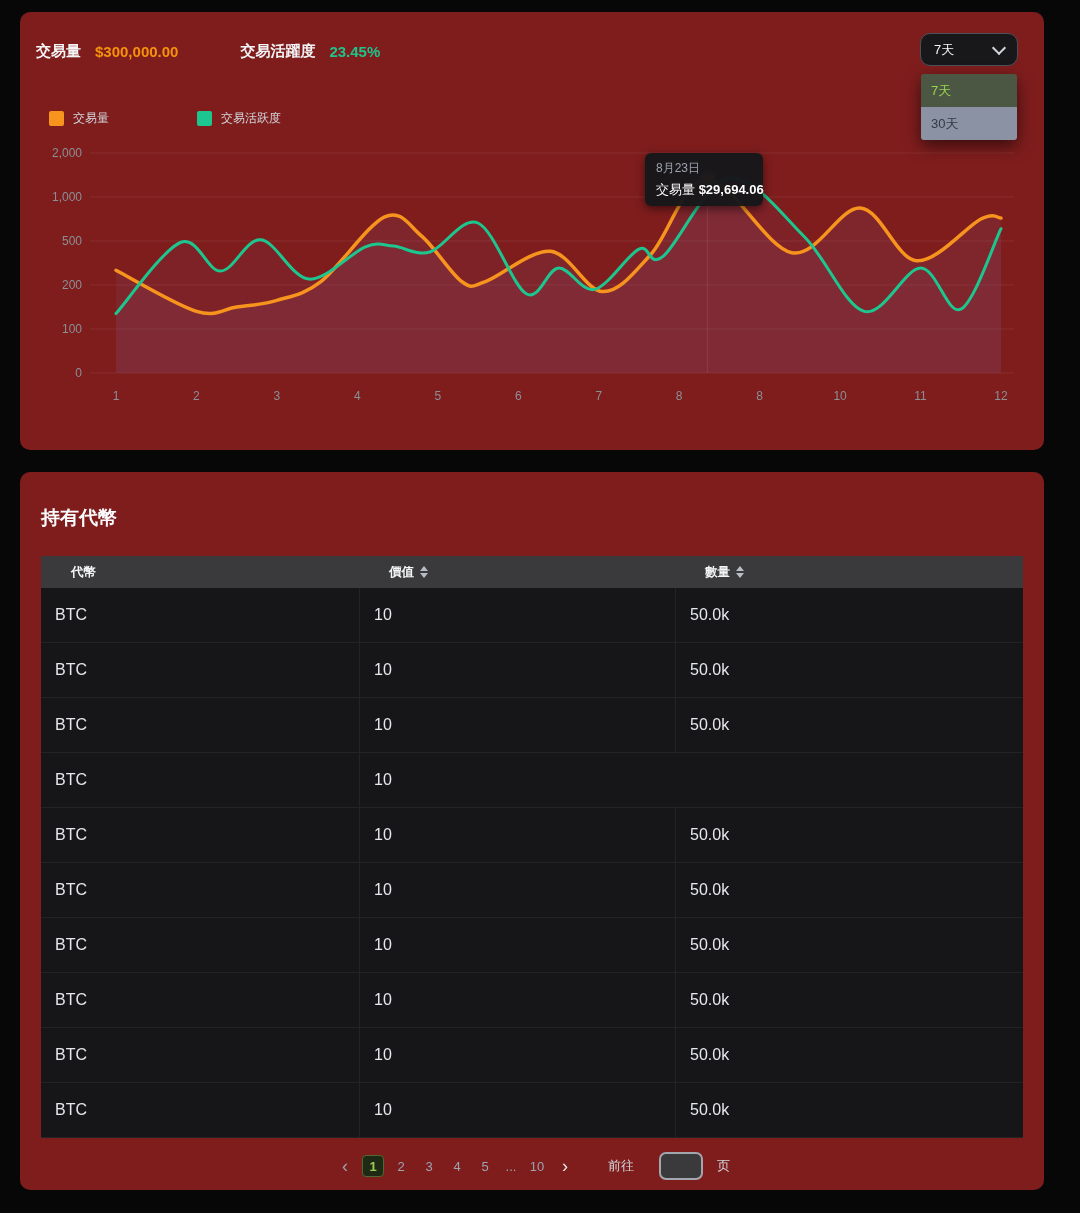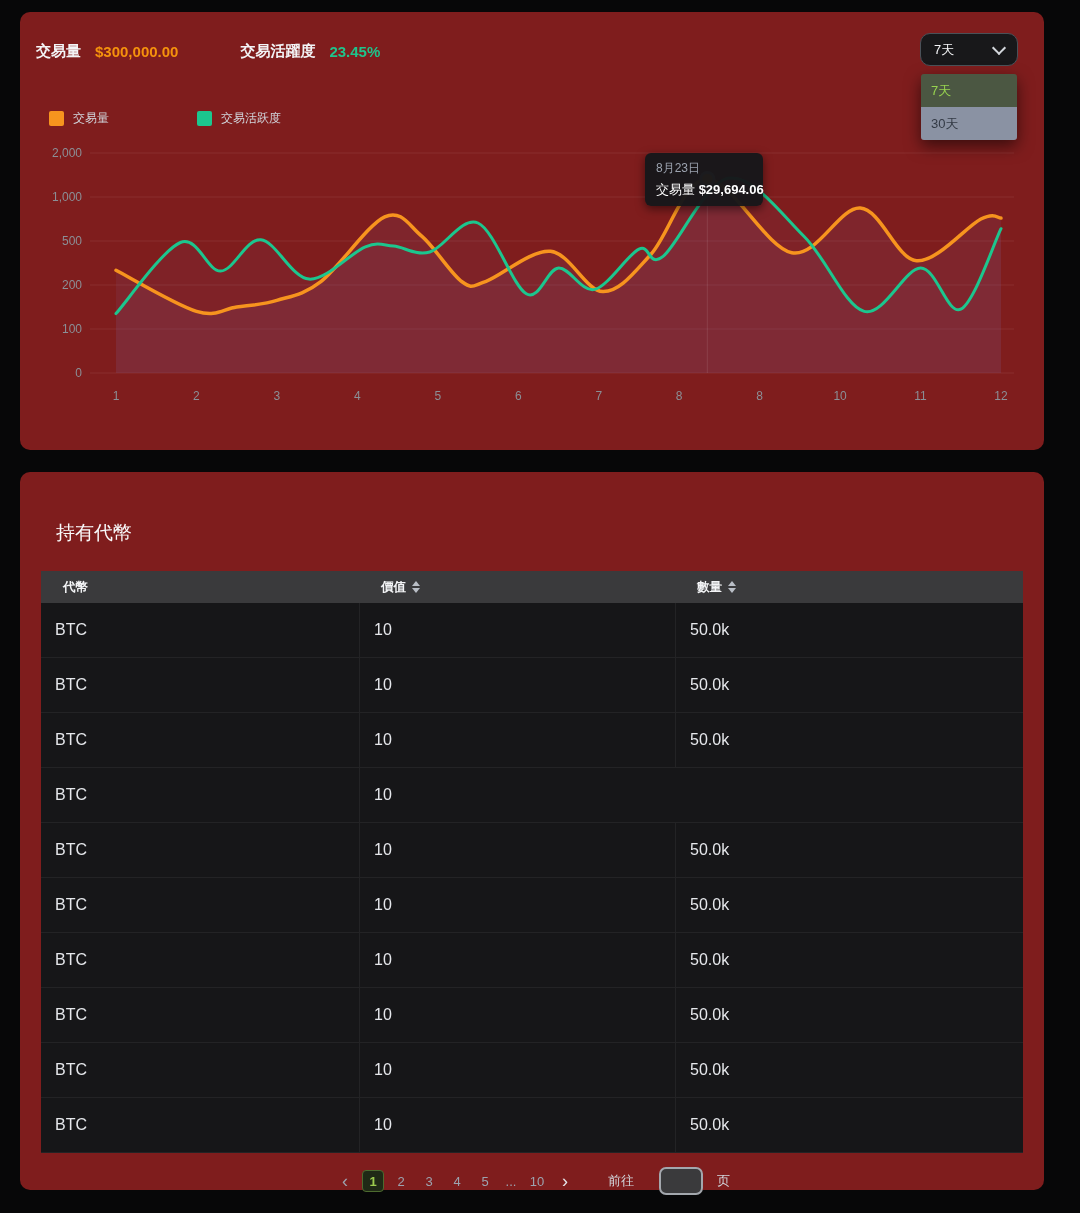--- a/index.html
+++ b/index.html
@@ -40,25 +40,25 @@
 
   
   .tooltip{position:absolute;left:625px;top:110px;width:118px;background:rgba(23,23,26,.97);
     border-radius:6px;padding:7px 11px;box-sizing:border-box;z-index:20;
     box-shadow:0 3px 10px rgba(0,0,0,.5);margin-top:31px;}
   .tt-date{font-size:12px;color:#9ca3af;margin-bottom:4px;}
   .tt-main{font-size:13px;color:#fff;white-space:nowrap;}
   .tt-val{font-weight:bold;}
 
   
-  .holdings-title{margin:15px;padding:33px 21px 0;font-size:19px;font-weight:normal;color:#f9fafb;}
+  .holdings-title{margin:0;padding:33px 21px 0;font-size:19px;font-weight:bold;color:#f9fafb;}
   .table{margin:25px 21px 0;}
   .thead{display:grid;grid-template-columns:318px 316px 1fr;background:#3a3a3c;height:32px;
     align-items:center;}
-  .th{font-size:12.5px;font-weight:bold;color:#f3f4f6;padding-left:22px;display:flex;align-items:center;}
+  .th{font-size:12.5px;font-weight:bold;color:#f3f4f6;padding-left:30px;display:flex;align-items:center;}
   .caret{display:inline-flex;flex-direction:column;margin-left:6px;}
   .caret .up{width:0;height:0;border-left:4px solid transparent;border-right:4px solid transparent;
     border-bottom:5px solid #b9bec6;margin-bottom:2px;}
   .caret .down{width:0;height:0;border-left:4px solid transparent;border-right:4px solid transparent;
     border-top:5px solid #b9bec6;}
   .trow{display:grid;grid-template-columns:318px 316px 1fr;height:54px;align-items:center;
     background:#161618;border-bottom:1px solid #232325;}
   .td{font-size:16px;color:#e5e7eb;padding-left:14px;height:100%;display:flex;align-items:center;box-sizing:border-box;}
   .td.mid,.td.last{border-left:1px solid #232325;}
 

